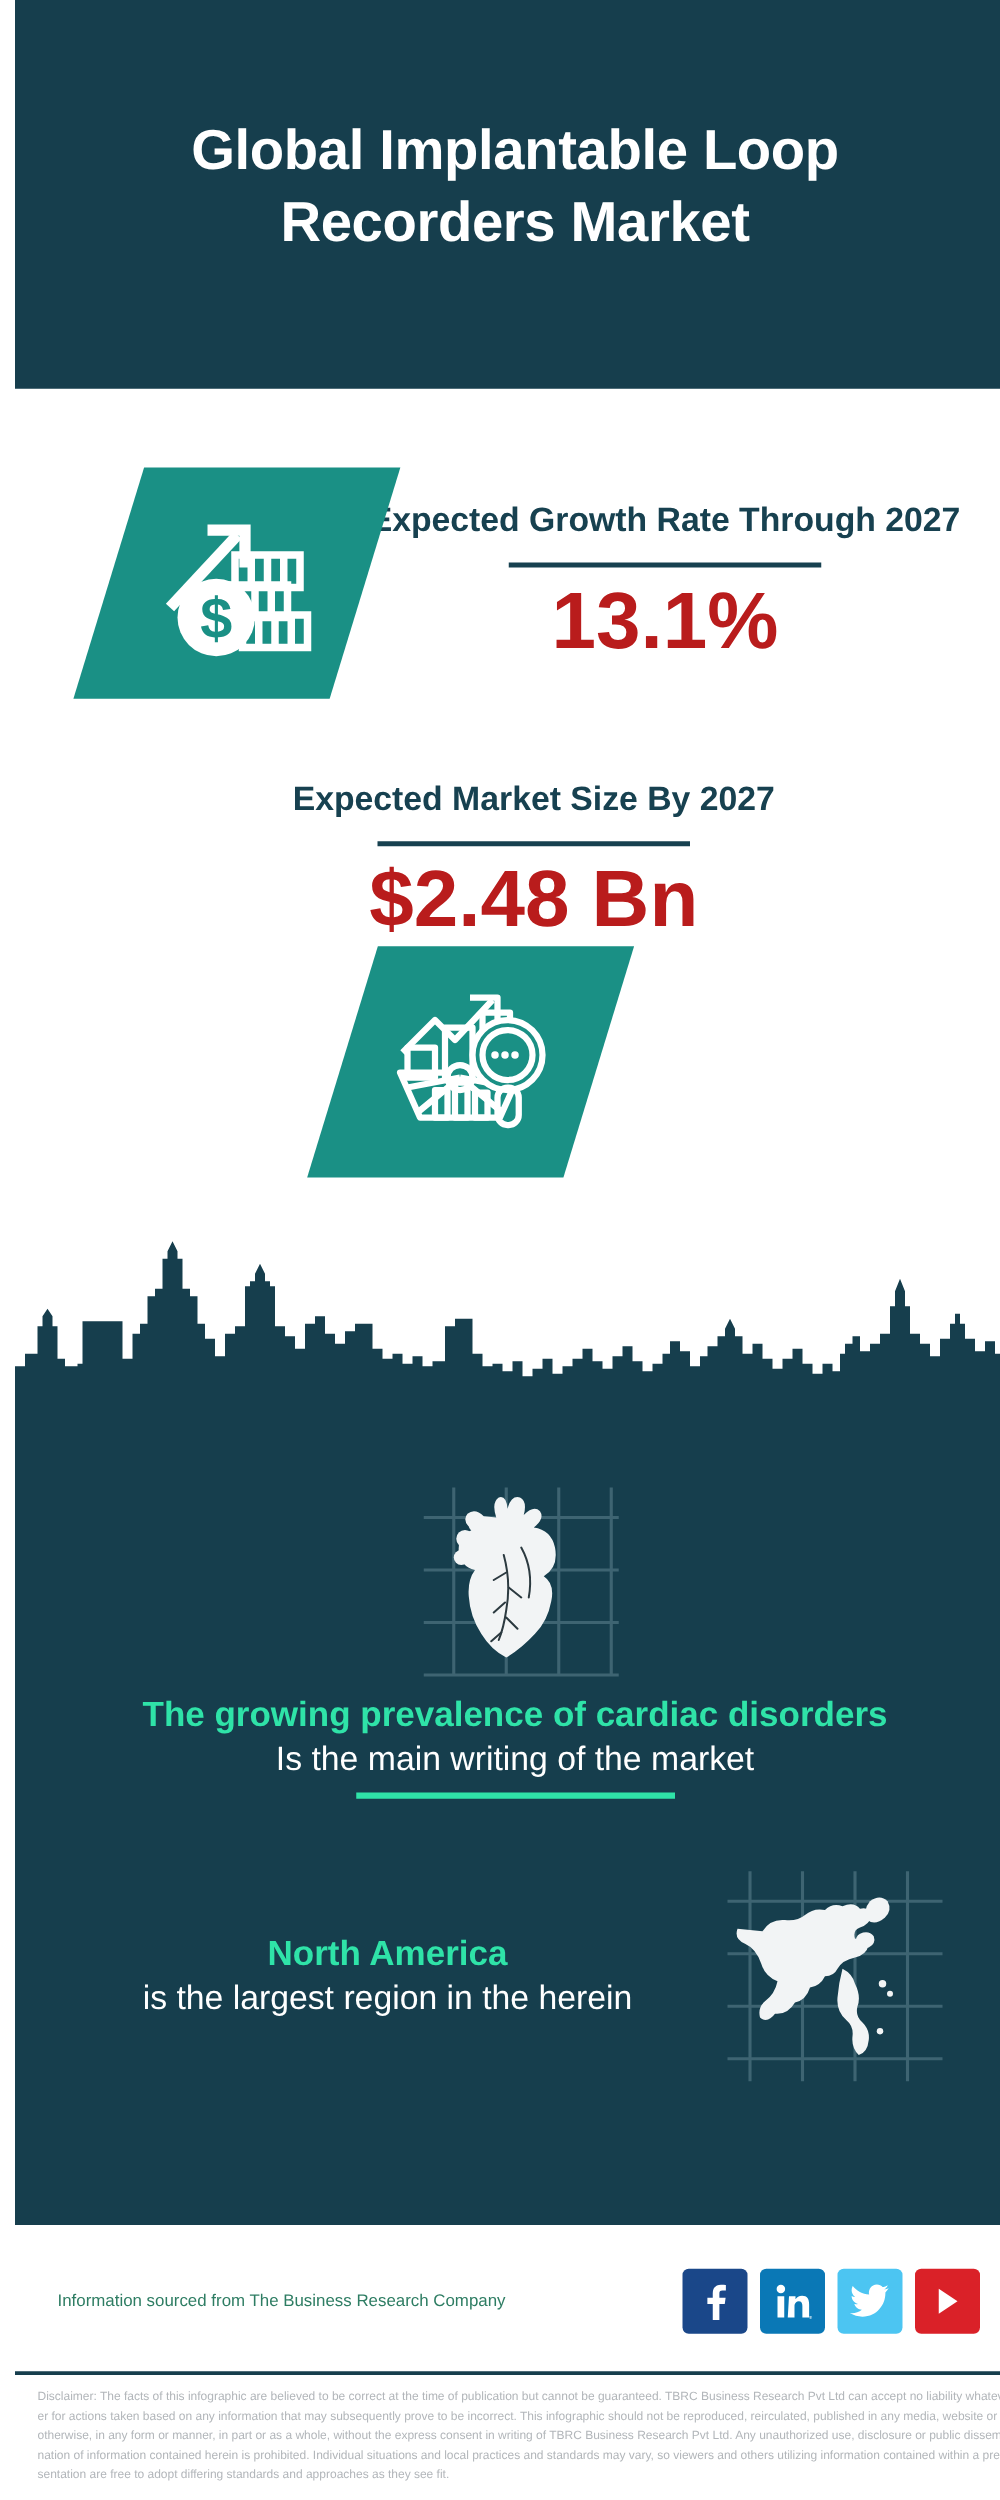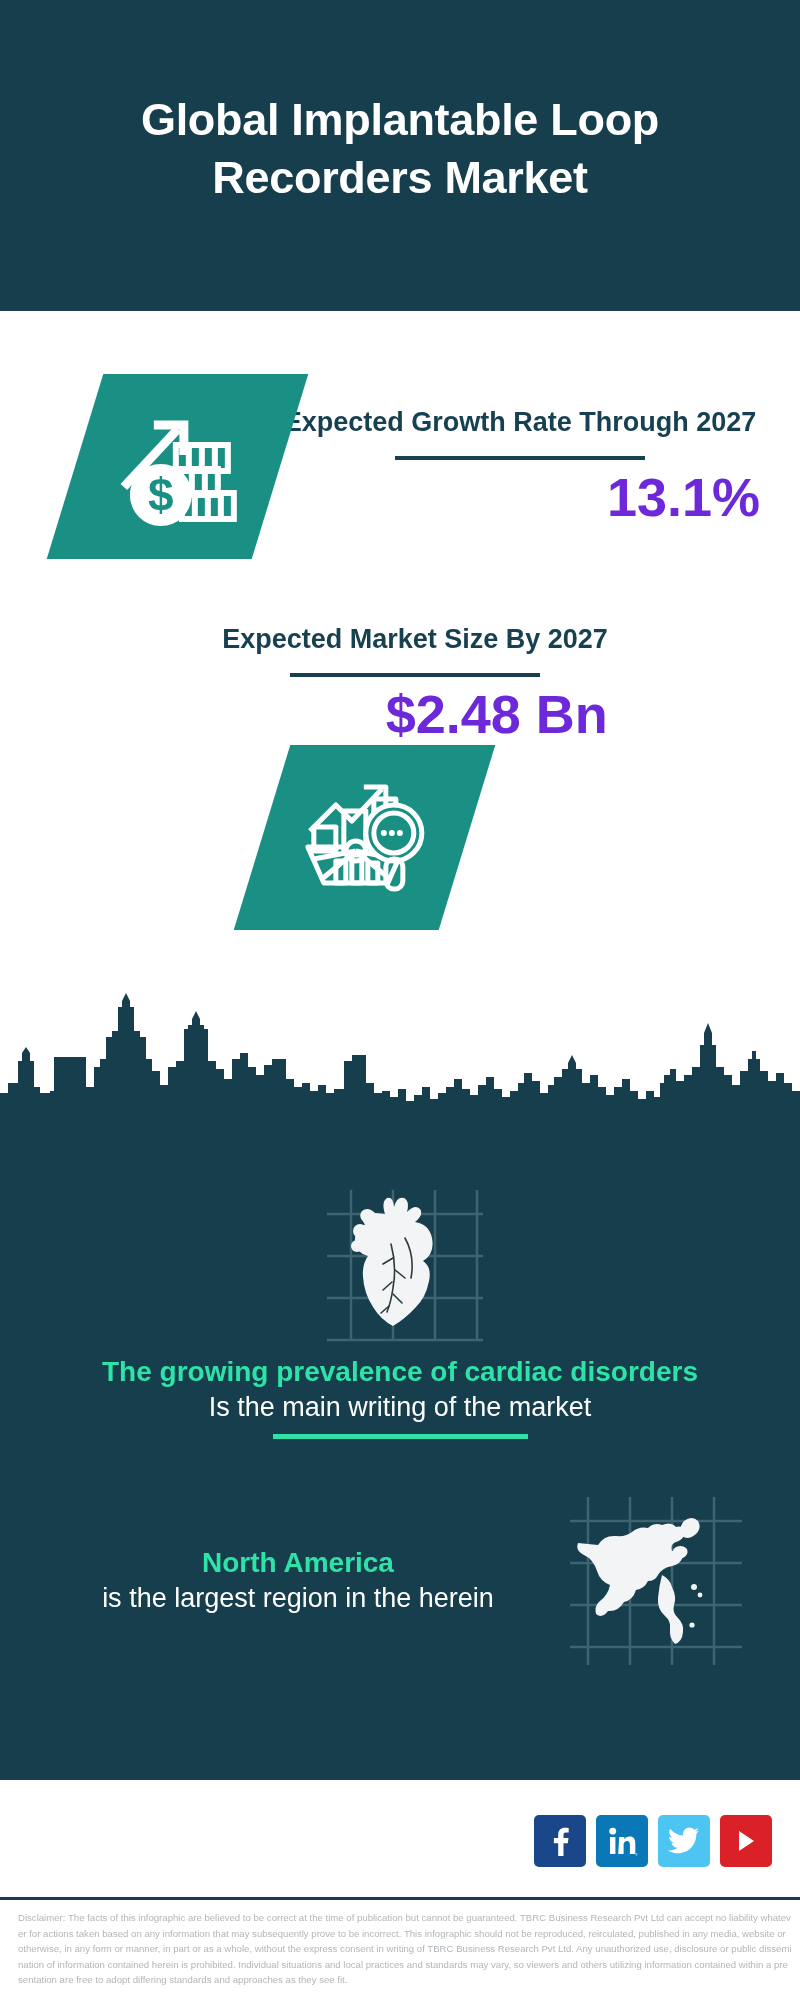--- a/index.html
+++ b/index.html
@@ -3,21 +3,21 @@
 <meta charset="utf-8">
 <style>
   * { margin:0; padding:0; box-sizing:border-box; }
   html,body { width:800px; height:2000px; }
   body {
     font-family:"Liberation Sans", sans-serif;
     background:#ffffff;
     position:relative;
     overflow:hidden;
   }
-  .page { width:652px; height:2000px; position:relative; background:#fff; }
+  .page { width:652px; height:2000px; position:relative; background:#fff;margin-left:12px; }
 
   
   .header {
     width:800px; height:311px;
     background:#163e4d;
     display:flex; align-items:center; justify-content:center;
     padding:0 60px 14px;
   }
   .header-title {
     color:#ffffff;
@@ -49,25 +49,24 @@
     color:#174150;
     font-size:27px; font-weight:bold;
     line-height:1.38;
   }
   .rule {
     width:250px; height:4px;
     background:#174150;
     margin:15px auto 6px;
   }
   .stat-value {
-    color:#6d28d9;
-    font-size:54px;
+    color:#b91c1c;
+    font-size:64px;
     font-weight:bold;
     line-height:1.15;
-    text-align:right;
   }
 
   
   .stat-two {
     position:relative;
     width:800px; height:265px;
     display:flex; align-items:center;flex-direction:column;
   }
   .stat-two .stat-text { padding-right:0; padding-left:30px; }
   .stat-two .para-badge { margin-right:80px; margin-left:8px; }
@@ -335,20 +334,21 @@
             <circle cx="134" cy="104" r="2.4"></circle>
             <circle cx="126" cy="134" r="2.6"></circle>
           </g>
         </svg>
       </div>
     </div>
   </div>
 
   <div class="footer">
     <div class="source-text">
+      <div>Information sourced from The Business Research Company</div>
     </div>
     <div class="socials">
       <a class="social" style="background:#1a4789">
         <svg width="30" height="30" viewBox="0 0 30 30">
           <path fill="#ffffff" d="M18.5 30 V17.2 h4.3 l0.7 -5.1 h-5 V8.9
             c0 -1.5 0.4 -2.5 2.5 -2.5 h2.7 V1.9 C23.2 1.8 21.6 1.7 19.8 1.7
             c-3.9 0 -6.6 2.4 -6.6 6.8 v3.6 h-4.3 v5.1 h4.3 V30 Z"></path>
         </svg>
       </a>
       <a class="social" style="background:#0a78b6">

